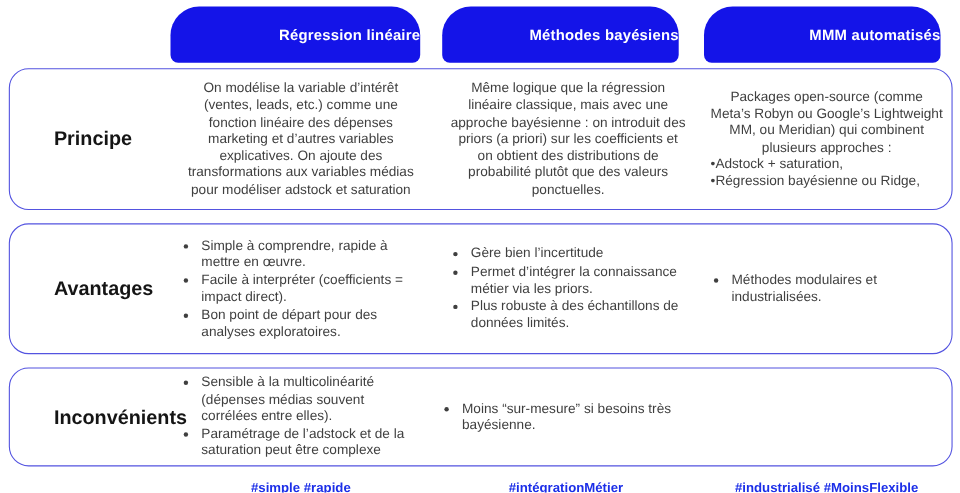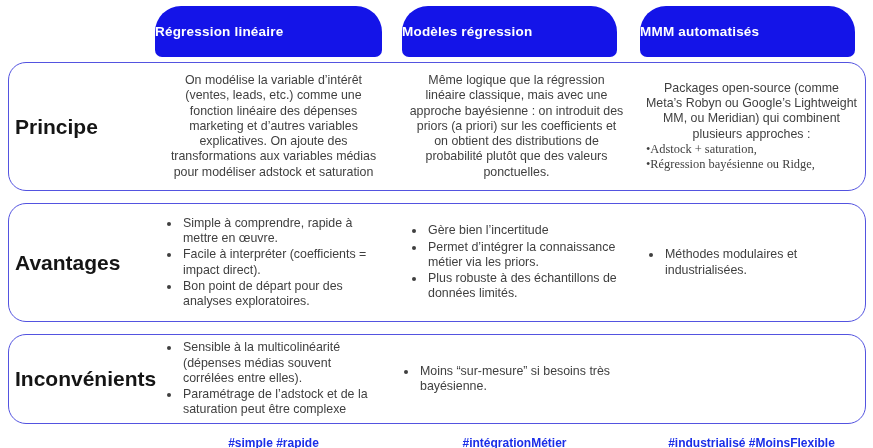--- a/index.html
+++ b/index.html
@@ -4,67 +4,67 @@
 <style>
   html, body { margin:0; padding:0; background:#ffffff; }
   body { font-family:"Liberation Sans", sans-serif; }
   .page { width:873px; height:448px; box-sizing:border-box; padding:6px 7px 0 8px; background:#fff; overflow:hidden; }
   .grid { display:grid; grid-template-columns:147px 237px 245px 1fr; }
 
   
   .tabs-row { margin-bottom:5px; }
   .tab {
     height:51px; background:var(--tab_bg,#1414e8); color:var(--tab_text,#fff);
-    font-weight:bold; font-size:13.5px; display:flex; align-items:center; justify-content:flex-start;
+    font-weight:bold; font-size:13.5px; display:flex; align-items:center; justify-content:flex-end;
     border-radius:26px 26px 7px 7px; letter-spacing:.2px;
   }
   .tab1 { margin-right:10px; }
   .tab2 { margin-left:10px; margin-right:20px; }
   .tab3 { margin-left:3px; margin-right:11px; }
 
   
   .row-box {
     border:1.5px solid var(--row_border,#5353e0); border-radius:18px;
     margin-bottom:12px; align-items:center; box-sizing:border-box; background:#fff;
   }
   .row-principe { height:129px; }
   .row-avantages { height:119px; }
   .row-inconvenients { height:90px; }
 
-  .label-cell { font-weight:bold; font-size:21px; color:var(--label_text,#151515); padding-left:6px; }
+  .label-cell { font-weight:bold; font-size:18px; color:var(--label_text,#151515); padding-left:6px;margin-left:34px; }
 
   .cell { font-size:12.4px; color:var(--body_text,#3f3f3f); line-height:1.23; box-sizing:border-box; }
   .cell p { margin:0;text-align:center; }
   .c1 { padding:3px 10px 3px 8px; }
   .c2 { padding:3px 14px 3px 16px; }
   .c3 { padding:3px 8px 3px 8px; }
 
   ul.bullets { margin:0; padding-left:17px; list-style:disc; }
   ul.bullets li { padding-left:2px; margin:1px 0; }
 
-  ul.tight { margin:0; padding-left:0; list-style:none;font-family:Liberation Serif, serif; }
+  ul.tight { margin:0; padding-left:0; list-style:none; }
   ul.tight li { padding-left:7px; text-indent:-7px; margin:0; }
   ul.tight li::before { content:"\2022"; }
 
   
   .hashtags-row { margin-top:8px; }
   .hashtag { font-weight:bold; font-size:12px; color:var(--hashtag_text,#1b2ee8); text-align:center; }
 </style>
 </head>
 <body>
 
 <div class="page">
 
   <div class="grid tabs-row">
     <div></div>
     <div class="tab tab1">
       <span>Régression linéaire</span>
     </div>
     <div class="tab tab2">
-      <span>Modèles régression</span>
+      <span>Méthodes bayésiens</span>
     </div>
     <div class="tab tab3">
       <span>MMM automatisés</span>
     </div>
   </div>
 
   <div class="grid row-box row-principe">
     <div class="label-cell">Principe</div>
     <div class="cell c1">
       <p>On modélise la variable d’intérêt (ventes, leads, etc.) comme une fonction linéaire des dépenses marketing et d’autres variables explicatives. On ajoute des transformations aux variables médias pour modéliser adstock et saturation</p>

